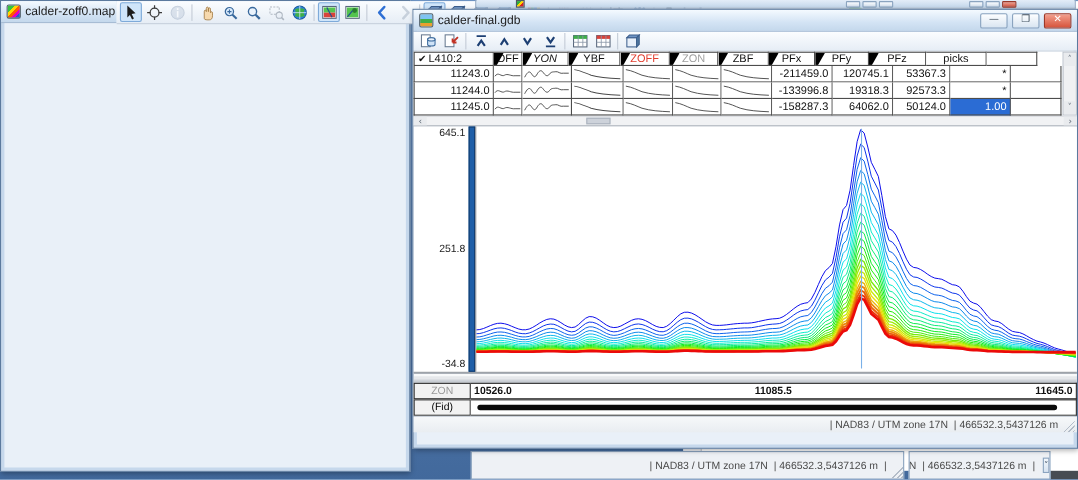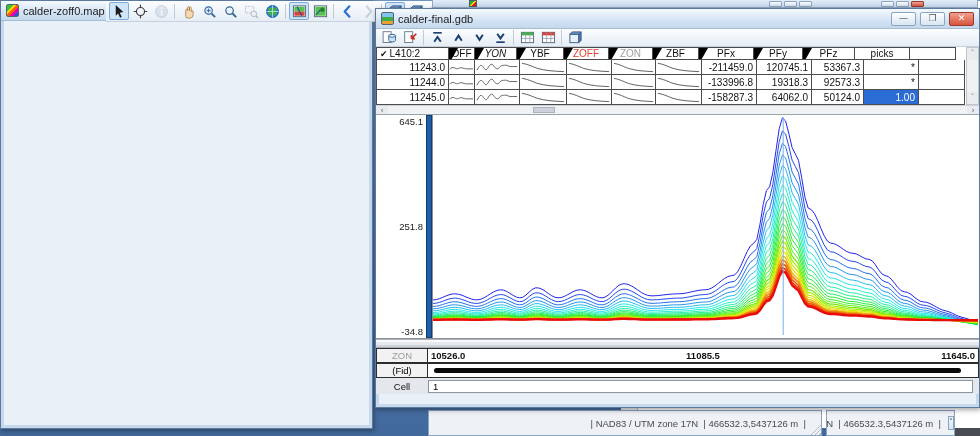--- a/index.html
+++ b/index.html
@@ -507,21 +507,21 @@
               <span class="hlabel" style="color:#e23d2e">ZOFF</span>
             </div>
             <div class="tcell" style="width: 44px; height: 13px;">
               <span class="hmark"></span>
               <span class="hlabel" style="color:#9f9f9f">ZON</span>
             </div>
             <div class="tcell" style="width: 46px; height: 13px;">
               <span class="hmark"></span>
               <span class="hlabel">ZBF</span>
             </div>
-            <div class="tcell" style="width: 55px; height: 13px; justify-content: flex-end;">
+            <div class="tcell" style="width: 42px; height: 13px; justify-content: flex-end;">
               <span class="hmark"></span>
               <span class="hlabel">PFx</span>
             </div>
             <div class="tcell" style="width: 49px; height: 13px;">
               <span class="hmark"></span>
               <span class="hlabel">PFy</span>
             </div>
             <div class="tcell" style="width: 52px; height: 13px;">
               <span class="hmark"></span>
               <span class="hlabel">PFz</span>
@@ -745,19 +745,19 @@
       </div>
     </div>
 
     <div class="axisrow">
       <div class="axislabel">(Fid)</div>
       <div class="fidbar-wrap">
           <div class="fidbar"></div>
         </div>
     </div>
 
-    <div class="cellrow">
-      <div class="clabel">Cell</div>
-      <div class="cval">1</div>
-    </div>
-
+
+    <div class="statusbar" id="db-status">
+      <span>| NAD83 / UTM zone 17N  | 466532.3,5437126 m</span>
+      <span class="grip"></span>
+    </div>
   </div>
 </div>
 
 </body></html>

